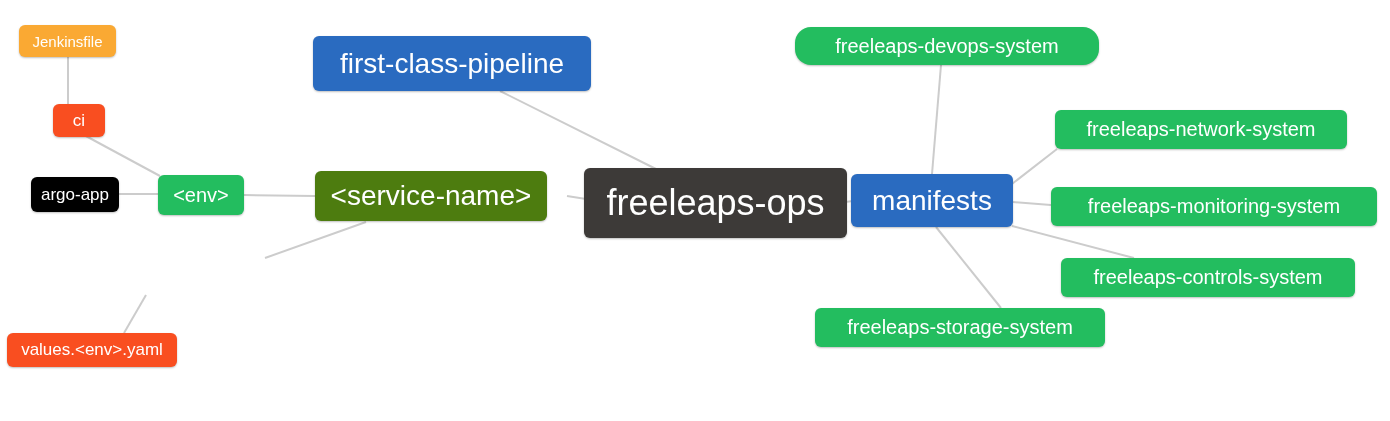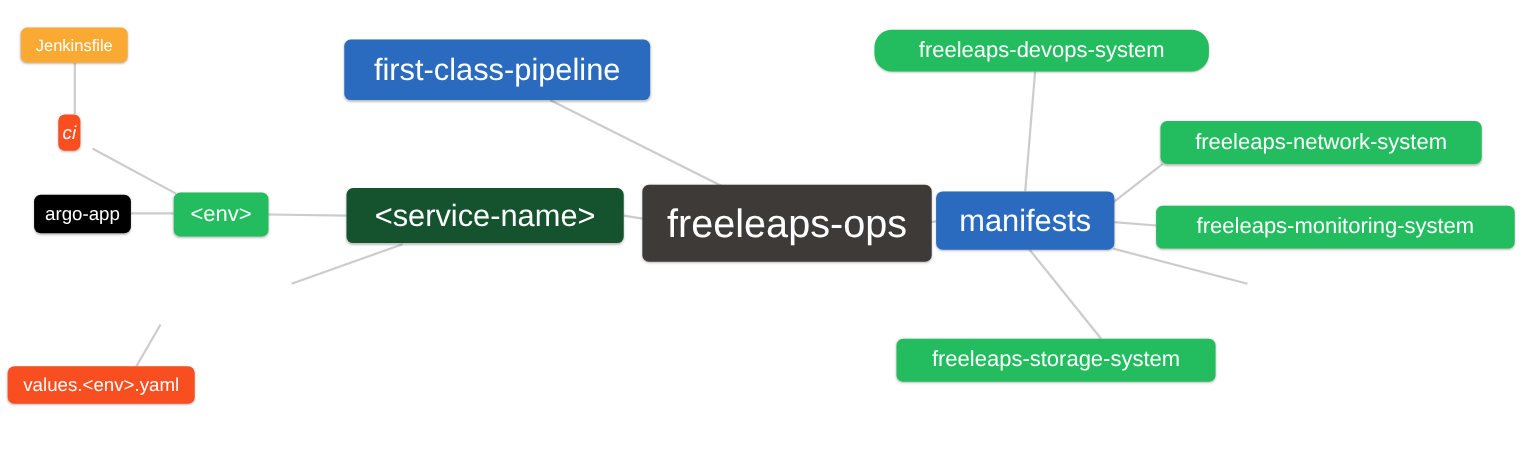--- a/index.html
+++ b/index.html
@@ -53,24 +53,25 @@
       <line x1="845" y1="202" x2="853" y2="201" stroke="#cccccc" stroke-width="2"></line>
       <line x1="932" y1="174" x2="941" y2="65" stroke="#cccccc" stroke-width="2"></line>
       <line x1="1012" y1="184" x2="1057" y2="149" stroke="#cccccc" stroke-width="2"></line>
       <line x1="1013" y1="202" x2="1051" y2="205" stroke="#cccccc" stroke-width="2"></line>
       <line x1="1012" y1="226" x2="1134" y2="258" stroke="#cccccc" stroke-width="2"></line>
       <line x1="936" y1="227" x2="1001" y2="308" stroke="#cccccc" stroke-width="2"></line>
     </svg>
 
 <div class="node" style="left: 313px; top: 36px; width: 278px; height: 55px; background: rgb(42, 107, 192); font-size: 28px;">first-class-pipeline</div>
     <div class="node" style="left: 584px; top: 168px; width: 263px; height: 70px; background: rgb(61, 58, 56); font-size: 36px;">freeleaps-ops</div>
-    <div class="node" style="left: 315px; top: 171px; width: 252px; height: 50px; background: #14532d; font-size: 28px;">&lt;service-name&gt;</div>
+    <div class="node" style="left: 315px; top: 171px; width: 232px; height: 50px; background: #4d7c0f; font-size: 28px;">&lt;service-name&gt;</div>
     <div class="node" style="left: 851px; top: 174px; width: 162px; height: 53px; background: rgb(42, 107, 192); font-size: 28px;">manifests</div>
     <div class="node" style="left: 158px; top: 175px; width: 86px; height: 40px; background: rgb(35, 189, 95); font-size: 20px;">&lt;env&gt;</div>
     <div class="node" style="left: 795px; top: 27px; width: 304px; height: 38px; background: rgb(35, 189, 95); font-size: 20px; border-radius: 16px;">freeleaps-devops-system</div>
     <div class="node" style="left: 1055px; top: 110px; width: 292px; height: 39px; background: rgb(35, 189, 95); font-size: 20px;">freeleaps-network-system</div>
     <div class="node" style="left: 1051px; top: 187px; width: 326px; height: 39px; background: rgb(35, 189, 95); font-size: 20px;">freeleaps-monitoring-system</div>
+    <div class="node" style="left: 1061px; top: 258px; width: 294px; height: 39px; background: rgb(35, 189, 95); font-size: 20px;">freeleaps-controls-system</div>
     <div class="node" style="left: 815px; top: 308px; width: 290px; height: 39px; background: rgb(35, 189, 95); font-size: 20px;">freeleaps-storage-system</div>
-    <div class="node" style="left: 53px; top: 104px; width: 20px; height: 33px; background: rgb(249, 78, 32); font-size: 17px; font-style: italic;">ci</div>
+    <div class="node" style="left: 53px; top: 104px; width: 52px; height: 33px; background: rgb(249, 78, 32); font-size: 17px;">ci</div>
     <div class="node" style="left: 31px; top: 177px; width: 88px; height: 35px; background: #000000; font-size: 17px;">argo-app</div>
     <div class="node" style="left: 7px; top: 333px; width: 170px; height: 34px; background: rgb(249, 78, 32); font-size: 17px;">values.&lt;env&gt;.yaml</div>
     <div class="node" style="left: 19px; top: 25px; width: 97px; height: 32px; background: rgb(250, 169, 51); font-size: 15px;">Jenkinsfile</div>
   </div>
 
 </body></html>

